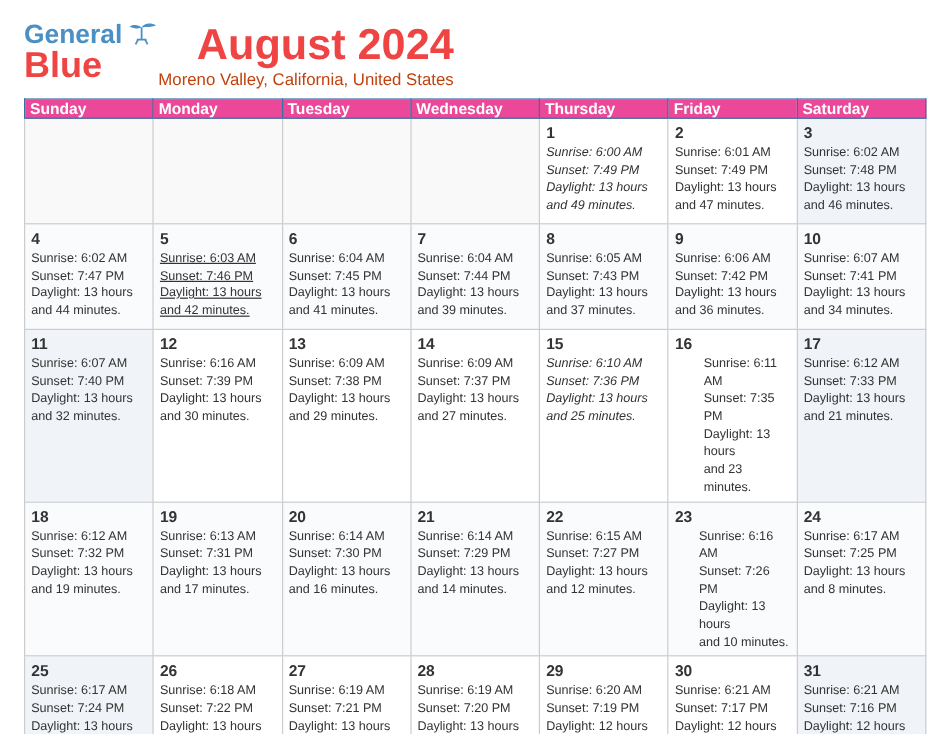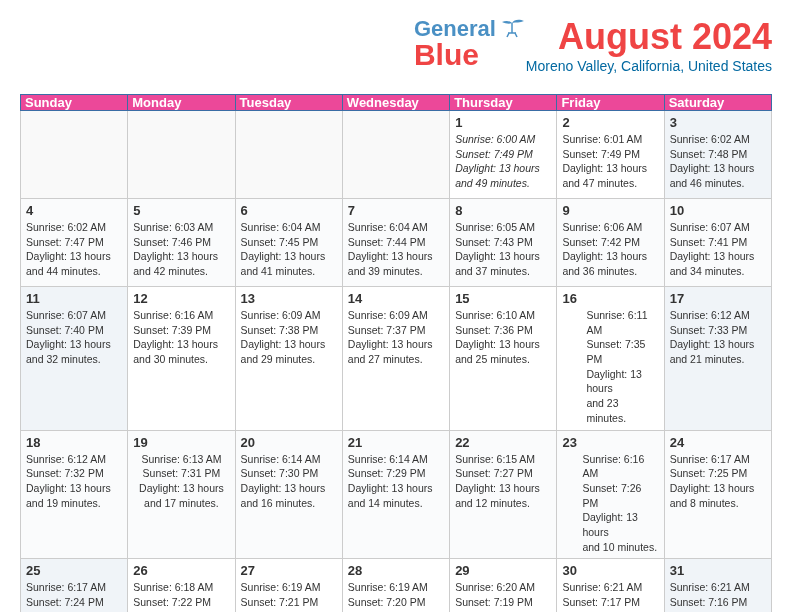--- a/index.html
+++ b/index.html
@@ -5,40 +5,40 @@
     * { box-sizing: border-box; margin: 0; padding: 0; }
     body {
       font-family: Arial, sans-serif;
       background: #fff;
       width: 792px;
       min-height: 612px;
       padding: 16px 20px;
     }
     .header-area {
       display: flex;
-      justify-content: flex-end;
+      justify-content: flex-start;
       align-items: flex-start;
-      margin-bottom: 20px;
+      margin-bottom: 8px;
     }
     .logo {
       display: flex;
       flex-direction: column;
       align-items: flex-start;
     }
     .title-area {
       text-align: right;
     }
     .month-title {
       font-size: 36px;
       font-weight: bold;
       color: #ef4444;
     }
     .location {
       font-size: 14px;
-      color: #0369a1;
+      color: #c2410c;
     }
     .calendar {
       width: 100%;
       border-collapse: collapse;
       table-layout: fixed;
     }
     .calendar th {
       background-color: #ec4899;
       color: white;
       font-size: 13px;
@@ -146,21 +146,21 @@
       <tr>
         <td class="weekend">
           <div class="day-number">4</div>
           <div class="day-info" style="white-space: pre-line;">Sunrise: 6:02 AM
 Sunset: 7:47 PM
 Daylight: 13 hours
 and 44 minutes.</div>
         </td>
         <td>
           <div class="day-number">5</div>
-          <div class="day-info" style="white-space: pre-line;">Sunrise: 6:03 AM
+          <div class="day-info" style="white-space: pre-line; text-decoration: underline;">Sunrise: 6:03 AM
 Sunset: 7:46 PM
 Daylight: 13 hours
 and 42 minutes.</div>
         </td>
         <td>
           <div class="day-number">6</div>
           <div class="day-info" style="white-space: pre-line;">Sunrise: 6:04 AM
 Sunset: 7:45 PM
 Daylight: 13 hours
 and 41 minutes.</div>
@@ -218,21 +218,21 @@
         </td>
         <td>
           <div class="day-number">14</div>
           <div class="day-info" style="white-space: pre-line;">Sunrise: 6:09 AM
 Sunset: 7:37 PM
 Daylight: 13 hours
 and 27 minutes.</div>
         </td>
         <td>
           <div class="day-number">15</div>
-          <div class="day-info" style="white-space: pre-line;">Sunrise: 6:10 AM
+          <div class="day-info" style="white-space: pre-line; font-style: italic;">Sunrise: 6:10 AM
 Sunset: 7:36 PM
 Daylight: 13 hours
 and 25 minutes.</div>
         </td>
         <td>
           <div class="day-number">16</div>
           <div class="day-info" style="white-space: pre-line; margin-left: 24px;">Sunrise: 6:11 AM
 Sunset: 7:35 PM
 Daylight: 13 hours
 and 23 minutes.</div>
@@ -248,21 +248,21 @@
       <tr>
         <td class="weekend">
           <div class="day-number">18</div>
           <div class="day-info" style="white-space: pre-line;">Sunrise: 6:12 AM
 Sunset: 7:32 PM
 Daylight: 13 hours
 and 19 minutes.</div>
         </td>
         <td>
           <div class="day-number">19</div>
-          <div class="day-info" style="white-space: pre-line; text-align: center;">Sunrise: 6:13 AM
+          <div class="day-info" style="white-space: pre-line;">Sunrise: 6:13 AM
 Sunset: 7:31 PM
 Daylight: 13 hours
 and 17 minutes.</div>
         </td>
         <td>
           <div class="day-number">20</div>
           <div class="day-info" style="white-space: pre-line;">Sunrise: 6:14 AM
 Sunset: 7:30 PM
 Daylight: 13 hours
 and 16 minutes.</div>

